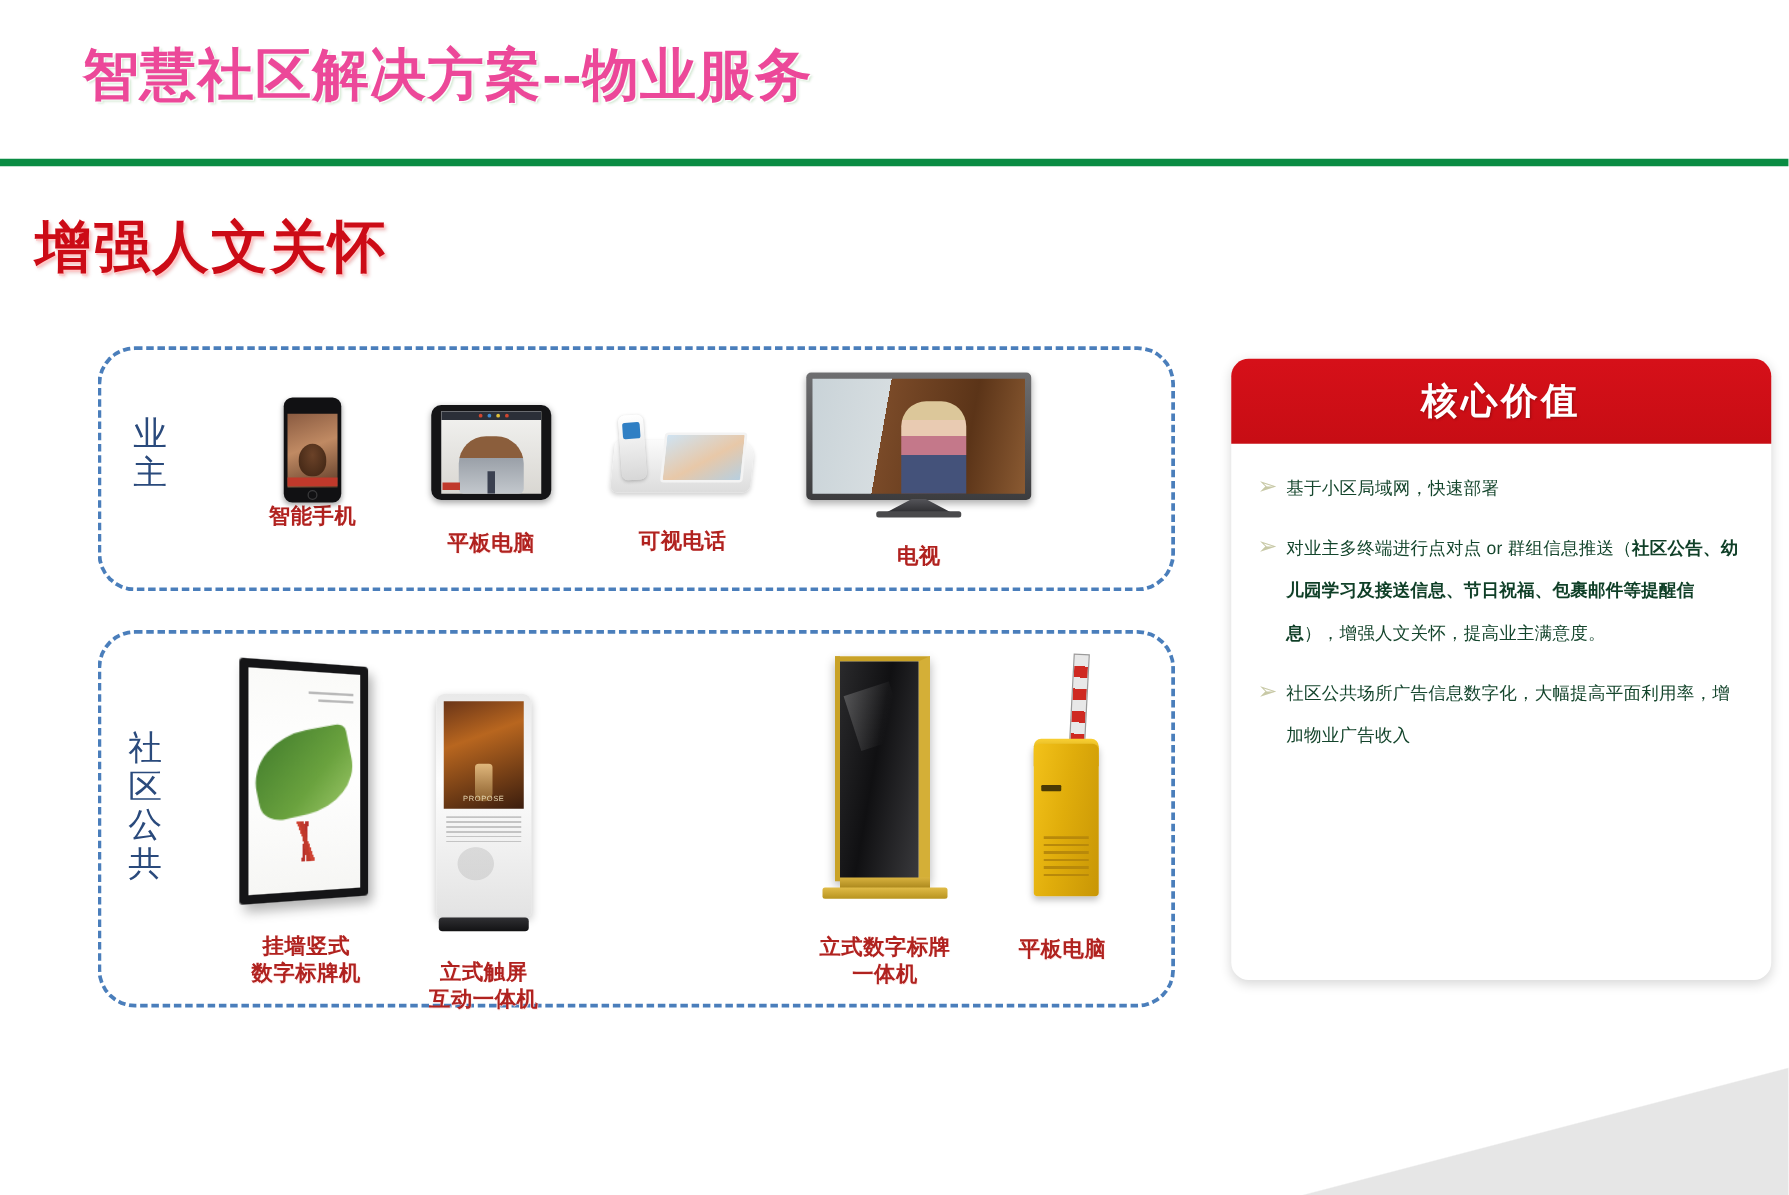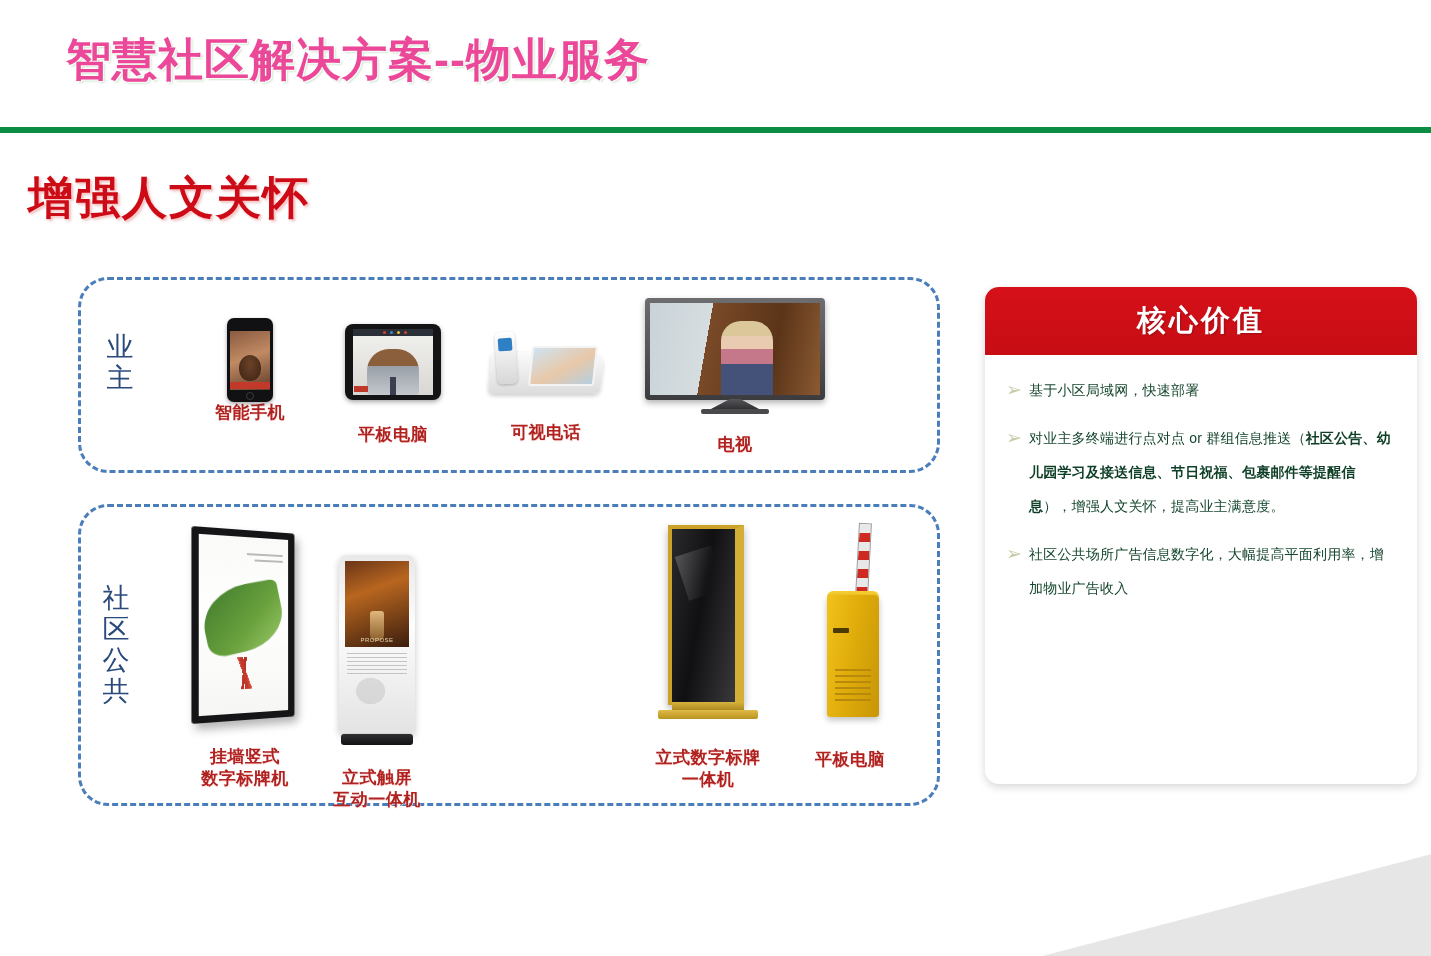--- a/index.html
+++ b/index.html
@@ -534,21 +534,21 @@
         <div class="txtline" style="top:22px;width:30px;"></div>
         <div class="leaf"></div>
         <div class="chili"></div>
       </div>
         </div>
     </div>
     <div class="caption" style="margin-top:16px;">挂墙竖式
 数字标牌机</div>
   </div>
 
-  <div class="device" style="left:318px; top:555px; width:118px;">
+  <div class="device" style="left:328px; top:555px; width:118px;">
     <div class="art art-kiosk">
       <div class="body">
         <div class="top">
             <div class="glass"></div>
             <div class="propose">PROPOSE</div>
           </div>
         <div class="lines"></div>
         <div class="flower"></div>
       </div>
       <div class="foot"></div>

